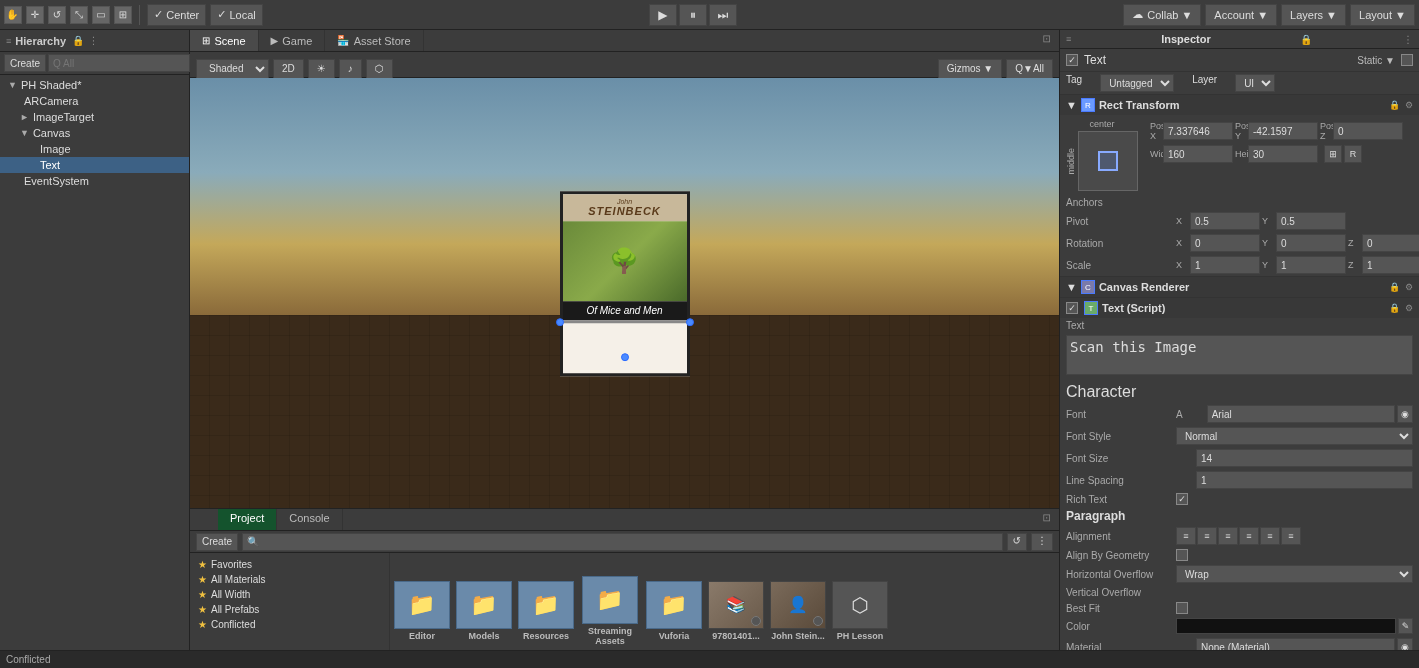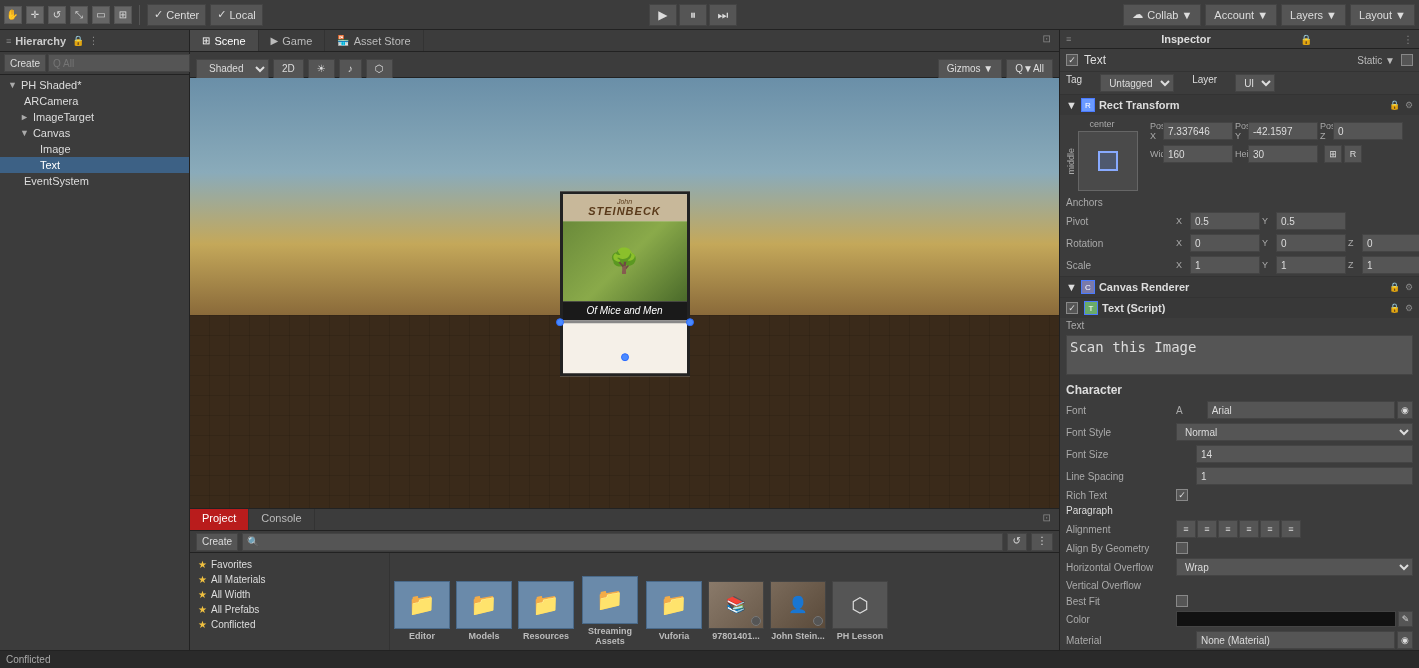--- a/index.html
+++ b/index.html
@@ -62,21 +62,21 @@
     .book-image { width: 100%; height: 80px; background: linear-gradient(135deg, #6a8a3a, #8aaa4a, #4a6a2a); display: flex; align-items: center; justify-content: center; font-size: 24px; }
     .book-title-area { background: #1a1a1a; width: 100%; text-align: center; padding: 4px; }
     .book-title { font-size: 10px; color: #fff; font-style: italic; }
     .book-anchor { position: absolute; width: 8px; height: 8px; background: #4a8aff; border-radius: 50%; border: 1px solid #2a6aff; }
 
     
     #bottom-section { display: flex; height: 160px; border-top: 1px solid #222; }
     #project-panel { flex: 1; display: flex; flex-direction: column; }
     .bottom-tabs { display: flex; background: #3c3c3c; border-bottom: 1px solid #222; height: 22px; }
     .bottom-tab { padding: 3px 12px; font-size: 11px; color: #bbb; cursor: pointer; border-right: 1px solid #333; }
-    .bottom-tab.active { background: #b91c1c; color: #fff; }
+    .bottom-tab.active { background: #14532d; color: #fff; margin-left: 28px; }
     .assets-toolbar { display: flex; align-items: center; gap: 4px; padding: 2px 6px; border-bottom: 1px solid #222; height: 22px; }
     .assets-content { display: flex; flex: 1; }
     .assets-left { width: 200px; border-right: 1px solid #333; padding: 4px; overflow-y: auto; }
     .fav-item { padding: 2px 4px; cursor: pointer; display: flex; align-items: center; gap: 4px; font-size: 10px; }
     .star-icon { color: #f0c040; font-size: 10px; }
     .assets-right { flex: 1; padding: 4px; display: flex; flex-wrap: wrap; gap: 6px; align-items: center; }
     .asset-item { display: flex; flex-direction: column; align-items: center; gap: 2px; cursor: pointer; }
     .asset-folder { width: 56px; height: 48px; background: #6a8aaa; border: 1px solid #4a6a8a; display: flex; align-items: center; justify-content: center; font-size: 22px; }
     .asset-thumb { width: 56px; height: 48px; background: #555; border: 1px solid #444; display: flex; align-items: center; justify-content: center; overflow: hidden; position: relative; }
     .asset-label { font-size: 9px; color: #bbb; text-align: center; max-width: 60px; font-weight: bold; }
@@ -488,21 +488,21 @@
         <span style="font-size:9px; color:#888;">🔒</span>
         <span style="font-size:9px; color:#888;">⚙</span>
       </div>
       <div class="prop-row">
         <span class="prop-label">Text</span>
       </div>
       <div style="padding:2px 6px 4px;">
         <textarea class="text-area" style="">Scan this Image</textarea>
       </div>
       <div class="prop-row">
-        <span style="font-size:12px; color:#ddd; font-weight:bold;">Character</span>
+        <span style="font-size:16px; color:#ddd; font-weight:normal;">Character</span>
       </div>
       <div class="prop-row">
         <span class="prop-label">Font</span>
         <div class="prop-value">
           <span style="font-size:10px;color:#aaa;margin-right:2px;">A</span>
           <input class="prop-input-full" type="text" value="Arial" style="">
           <div style="width:16px;height:18px;background:#555;border:1px solid #444;display:flex;align-items:center;justify-content:center;font-size:9px;cursor:pointer;">◉</div>
         </div>
       </div>
       <div class="prop-row">
@@ -517,21 +517,21 @@
       </div>
       <div class="prop-row">
         <span class="prop-label">Line Spacing</span>
         <input class="prop-input-full" type="text" value="1" style="">
       </div>
       <div class="prop-row">
         <span class="prop-label">Rich Text</span>
         <div class="checkbox">✓</div>
       </div>
       <div class="prop-row">
-        <span style="font-size:10px; color:#ddd; font-weight:normal;text-align:right;">Paragraph</span>
+        <span style="font-size:12px; color:#ddd; font-weight:bold;text-align:right;">Paragraph</span>
       </div>
       <div class="prop-row">
         <span class="prop-label">Alignment</span>
         <div class="align-buttons">
           <div class="align-btn">≡</div>
           <div class="align-btn">≡</div>
           <div class="align-btn">≡</div>
           <div class="align-btn">≡</div>
           <div class="align-btn">≡</div>
           <div class="align-btn">≡</div>

